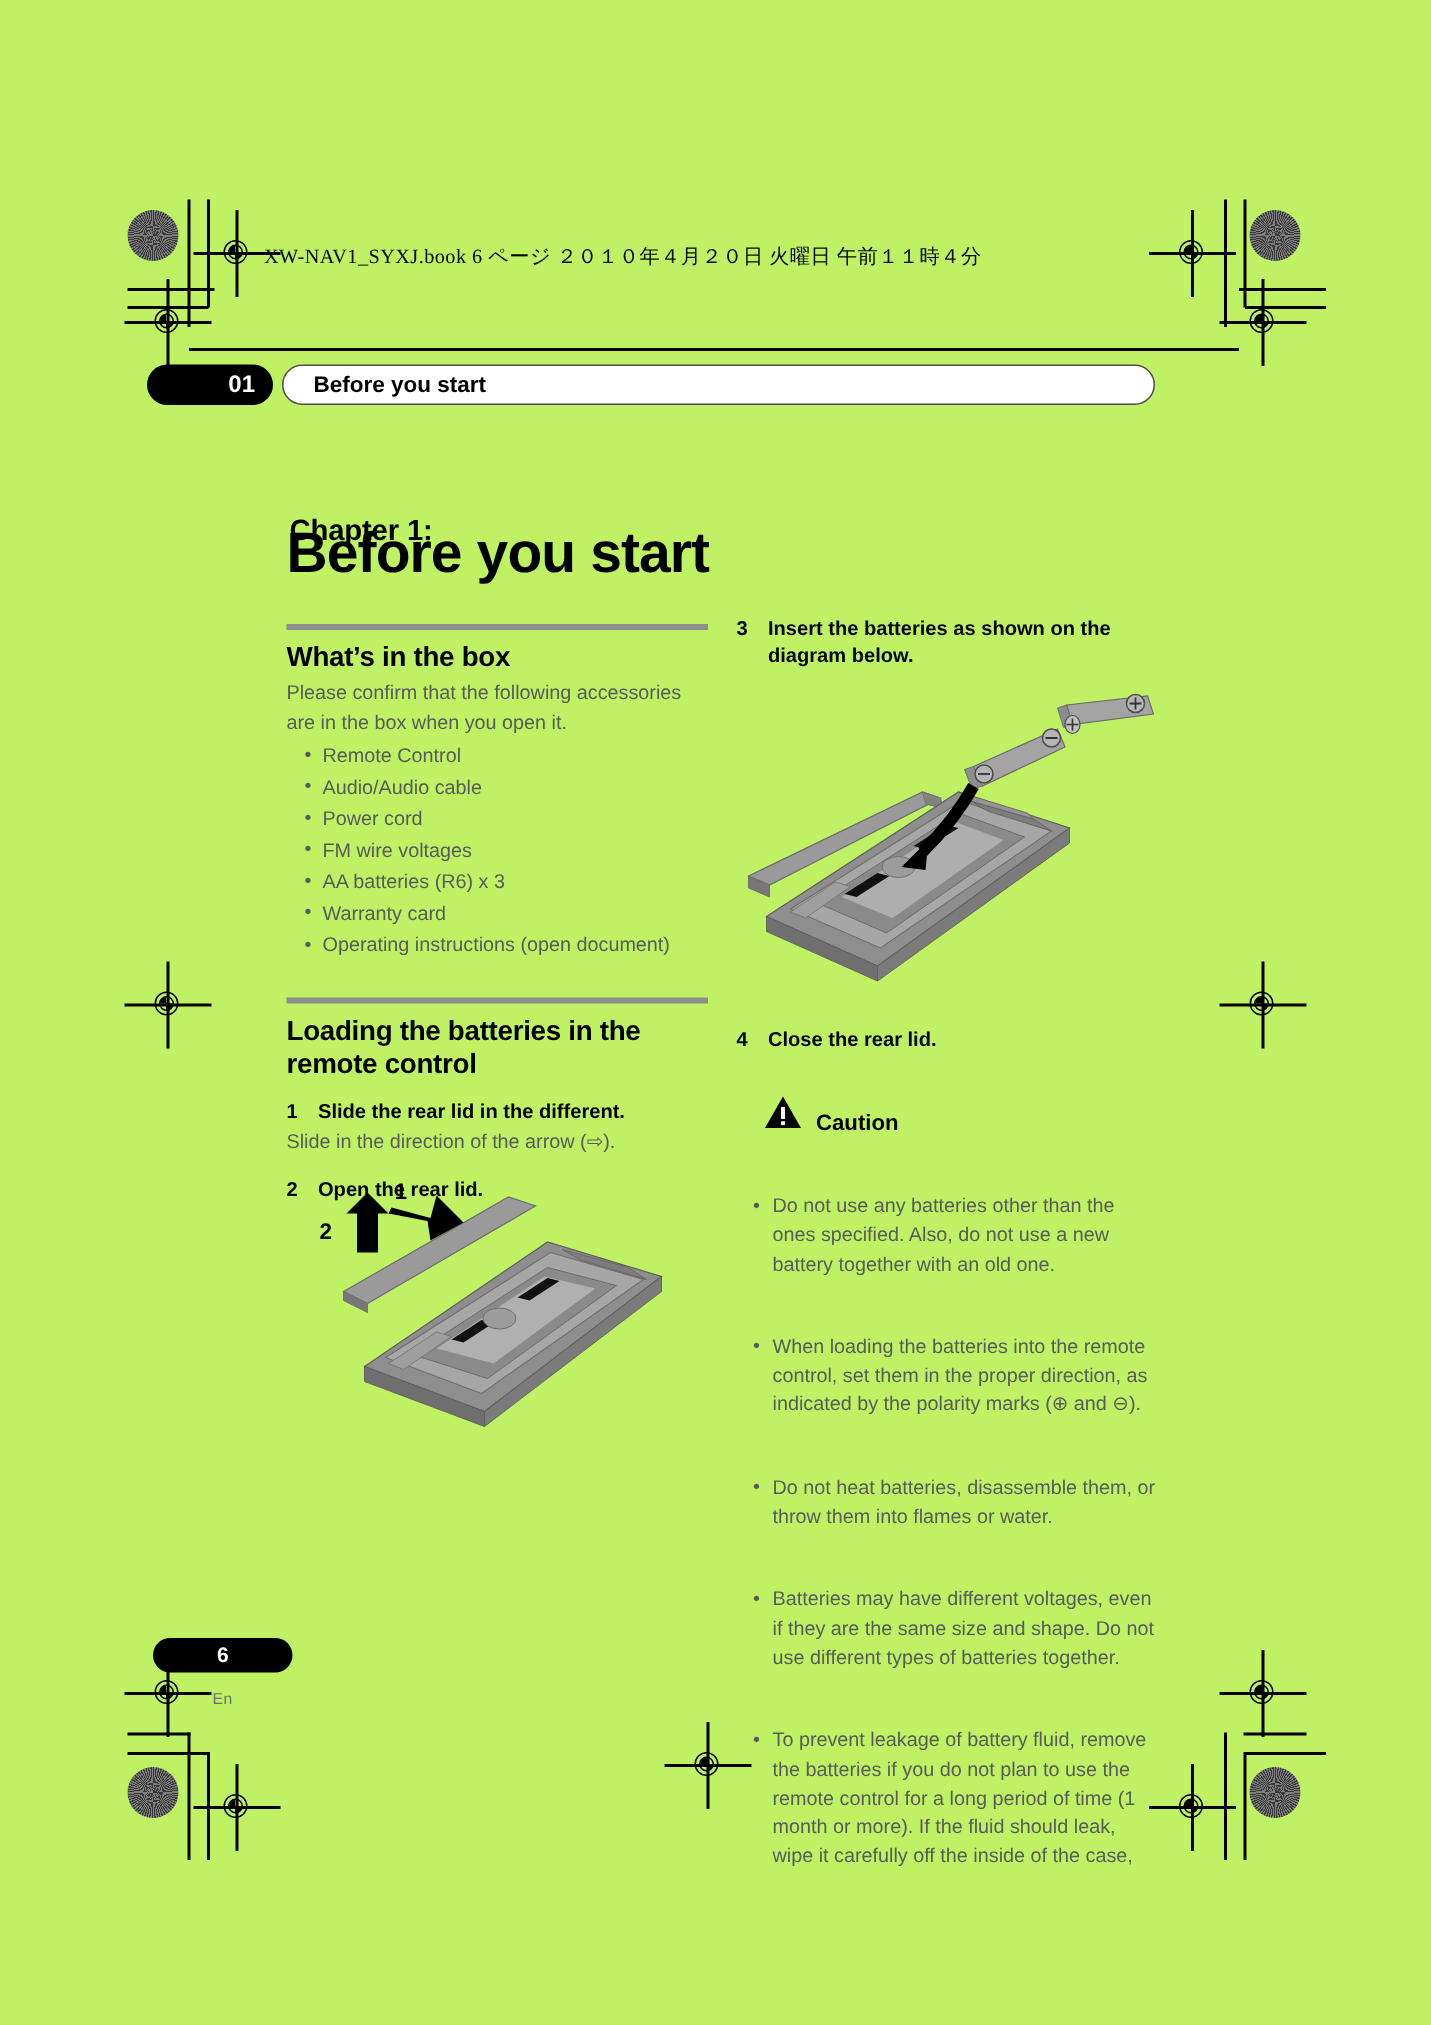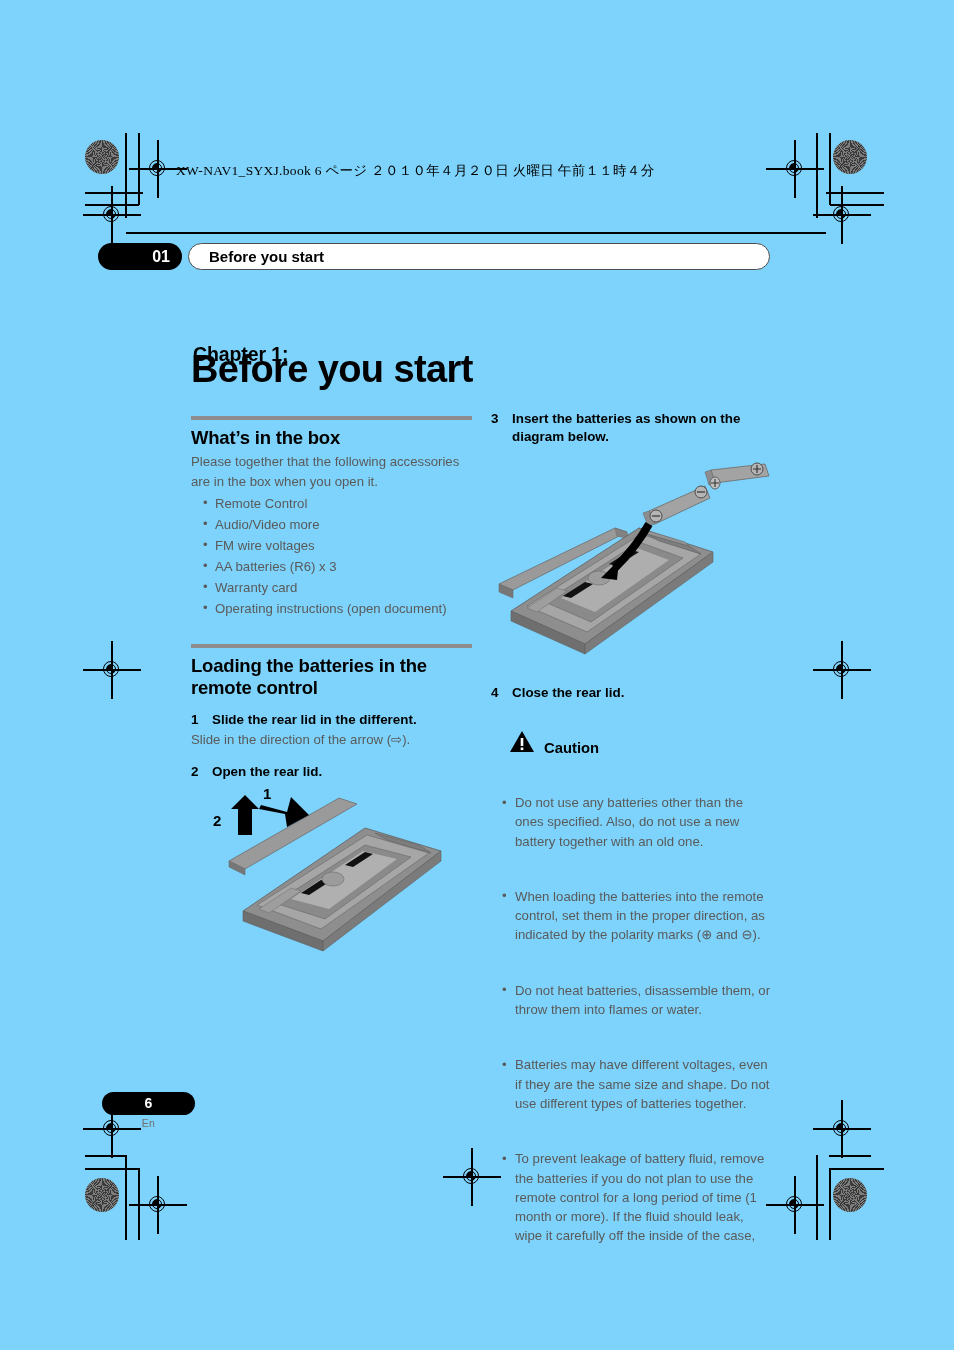--- a/index.html
+++ b/index.html
@@ -4,21 +4,21 @@
 <style>
   html, body {
     margin: 0;
     padding: 0;
     background: #ffffff;
   }
   .page {
     position: relative;
     width: 954px;
     height: 1350px;
-    background: #7dd3fc;
+    background: #bef264;
     font-family: "Liberation Sans", sans-serif;
     overflow: hidden;
   }
 
   
   .regmark {
     position: absolute;
     width: 34px;
     height: 34px;
   }
@@ -277,21 +277,21 @@
     color: #fff;
     font-size: 14px;
     font-weight: bold;
     text-align: center;
     line-height: 23px;
   }
   .foot-en {
     text-align: center;
     font-size: 10.5px;
     color: #6f6f6f;
-    margin-top: 2px;
+    margin-top: 12px;
     letter-spacing: 0.4px;
   }
 </style>
 </head>
 <body>
 
 <div class="page">
 
   <div class="halftone dense" style="left:85px; top:140px;"></div>
   <div class="cropline" style="left:125px; top:133px; width:1.5px; height:85px;"></div>
@@ -396,25 +396,26 @@
     </div>
   </div>
 
   <div class="chapter-label">Chapter 1:</div>
   <div class="chapter-title">Before you start</div>
 
   <div class="col col-left">
 
     <div class="rule"></div>
     <h2 class="sec">What’s in the box</h2>
-    <p class="body">Please together that the following accessories are in the box when you open it.</p>
+    <p class="body">Please confirm that the following accessories are in the box when you open it.</p>
 
     <ul class="bullets">
       <li>Remote Control</li>
-      <li>Audio/Video more</li>
+      <li>Audio/Audio cable</li>
+      <li>Power cord</li>
       <li>FM wire voltages</li>
       <li>AA batteries (R6) x 3</li>
       <li>Warranty card</li>
       <li>Operating instructions (open document)</li>
     </ul>
 
     <div style="height:24px"></div>
     <div class="rule"></div>
     <h2 class="sec">Loading the batteries in the remote control</h2>
 

